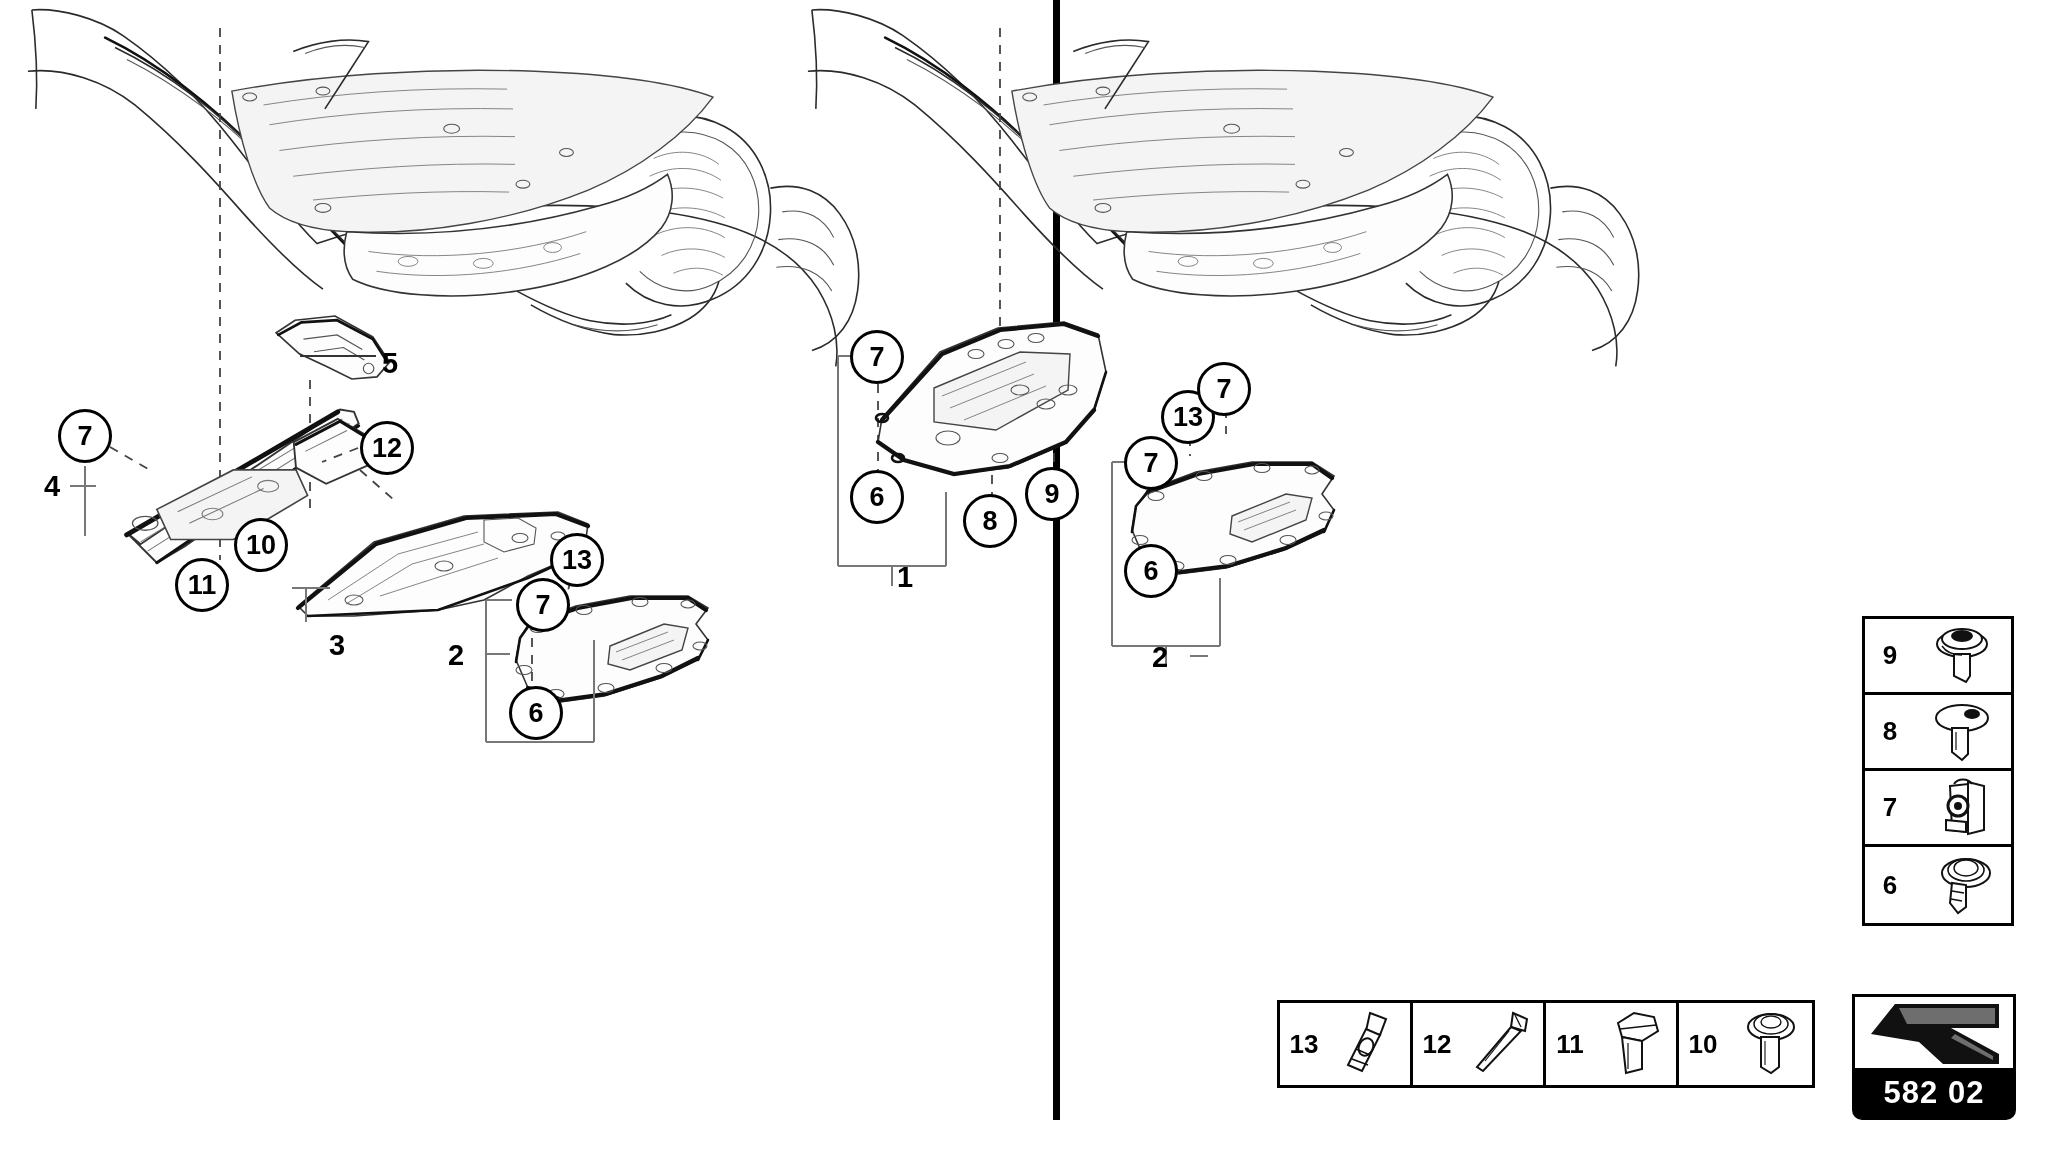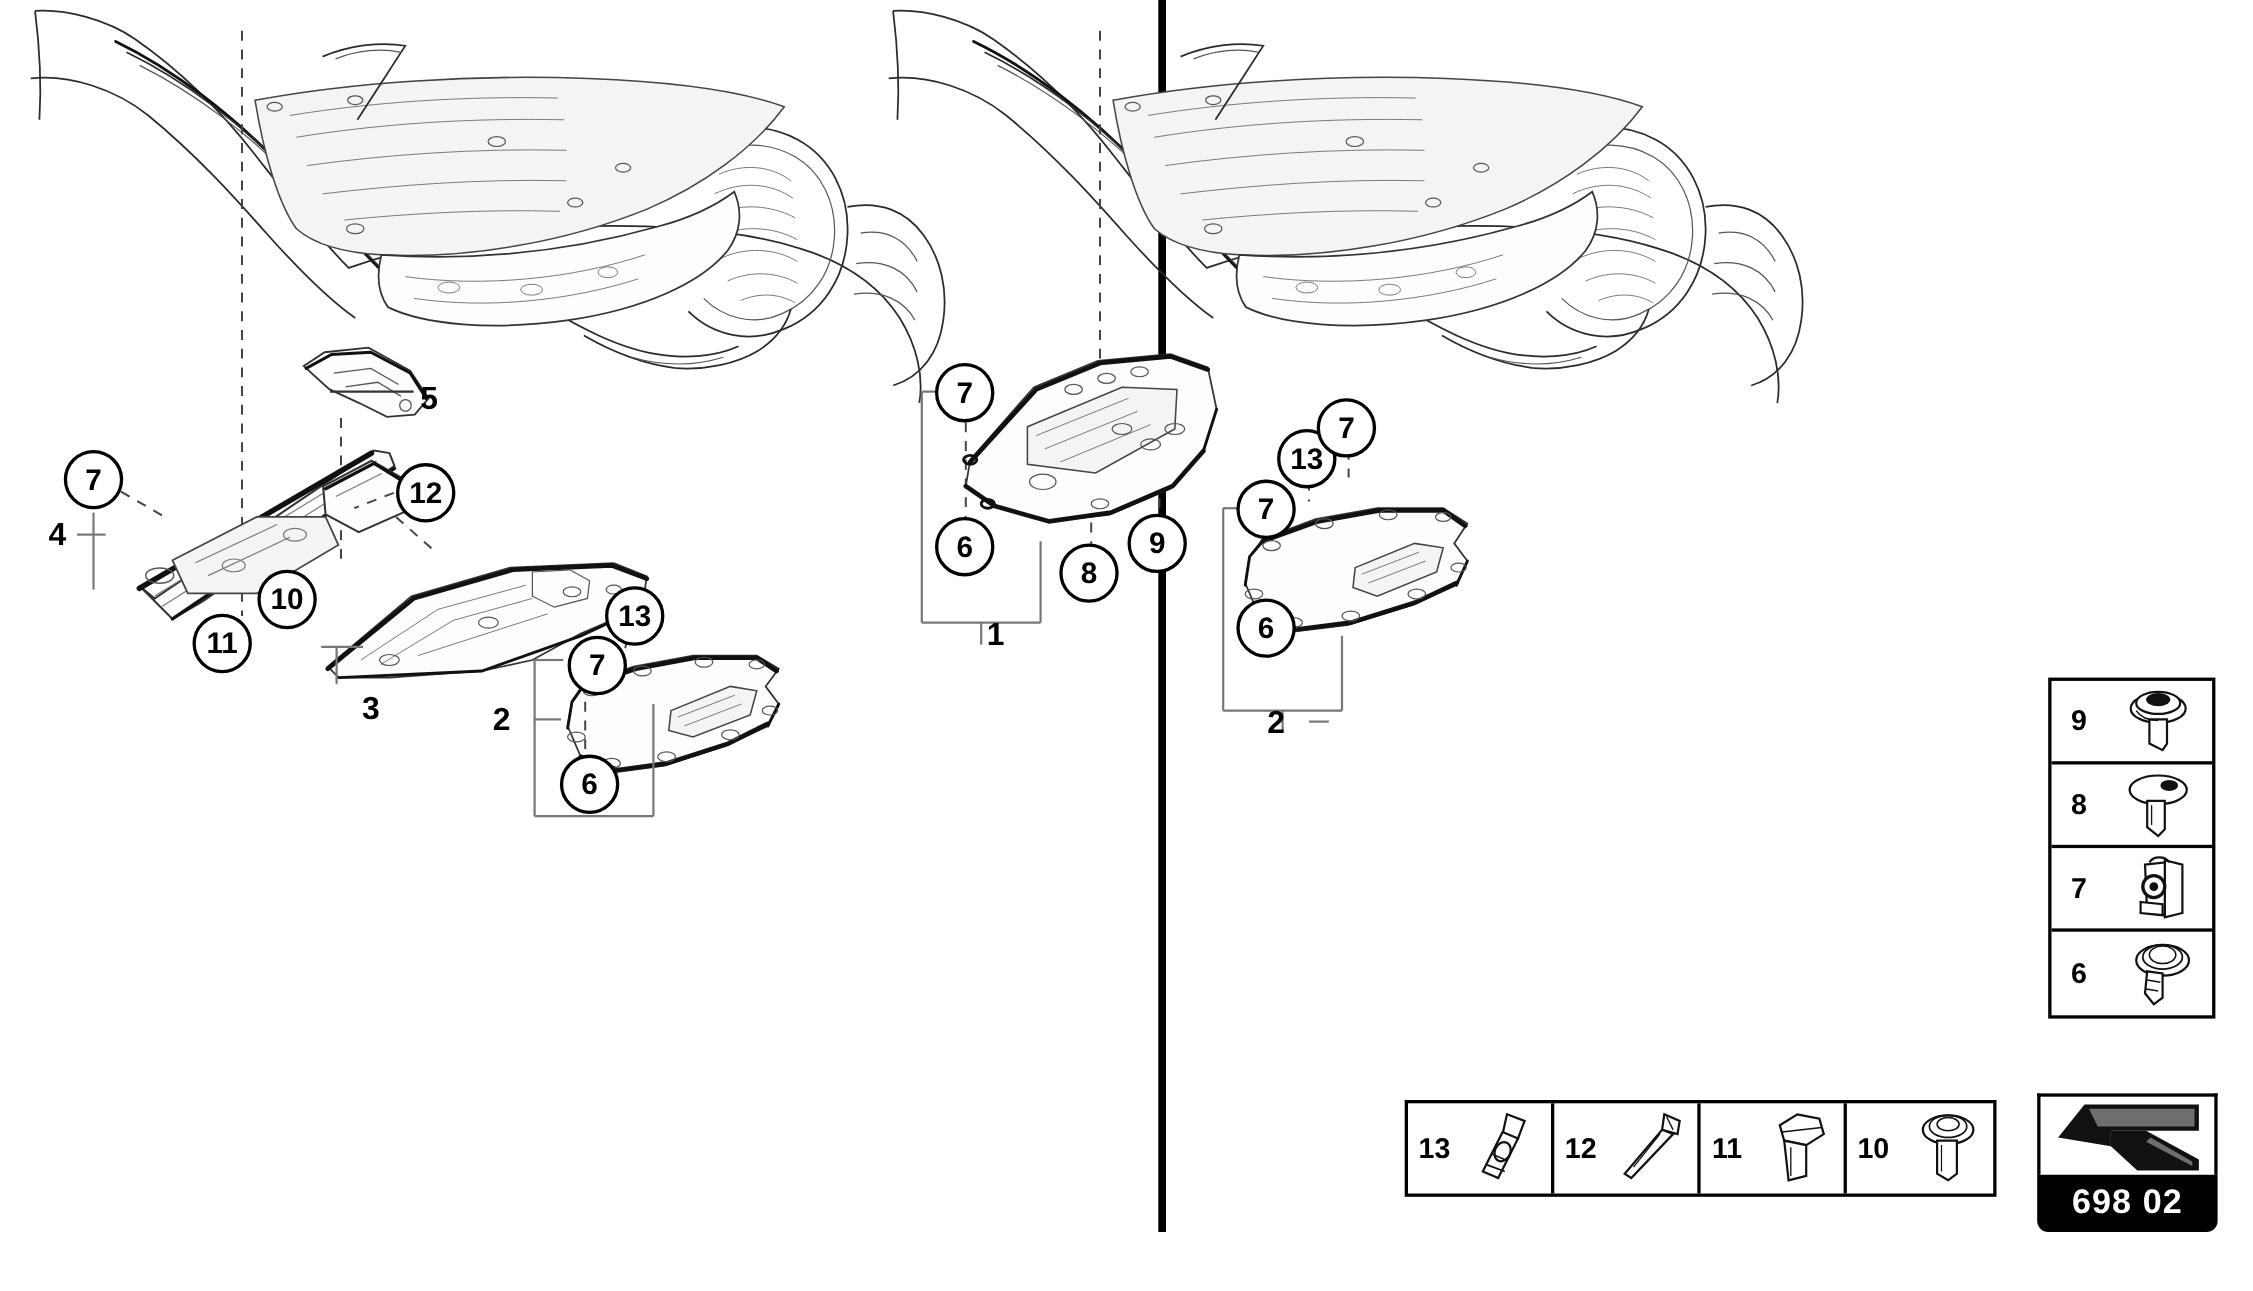--- a/index.html
+++ b/index.html
@@ -588,16 +588,16 @@
 
   <div class="codebadge">
     <div class="icon-box">
       <svg width="150" height="70" viewBox="0 0 150 70">
         <path d="M12,36 L36,6 L140,6 L140,30 L60,30 L60,44 Z" fill="#111"></path>
         <path d="M40,10 L136,10 L136,26 L48,26 Z" fill="#6e6e6e"></path>
         <path d="M60,44 L60,30 L92,30 L140,56 L140,66 L84,66 Z" fill="#111"></path>
         <path d="M96,36 L134,58 L134,62 L92,40 Z" fill="#6e6e6e"></path>
       </svg>
     </div>
-    <div class="code-label">698 02</div>
+    <div class="code-label">582 02</div>
   </div>
 
 </div>
 
 </body></html>

